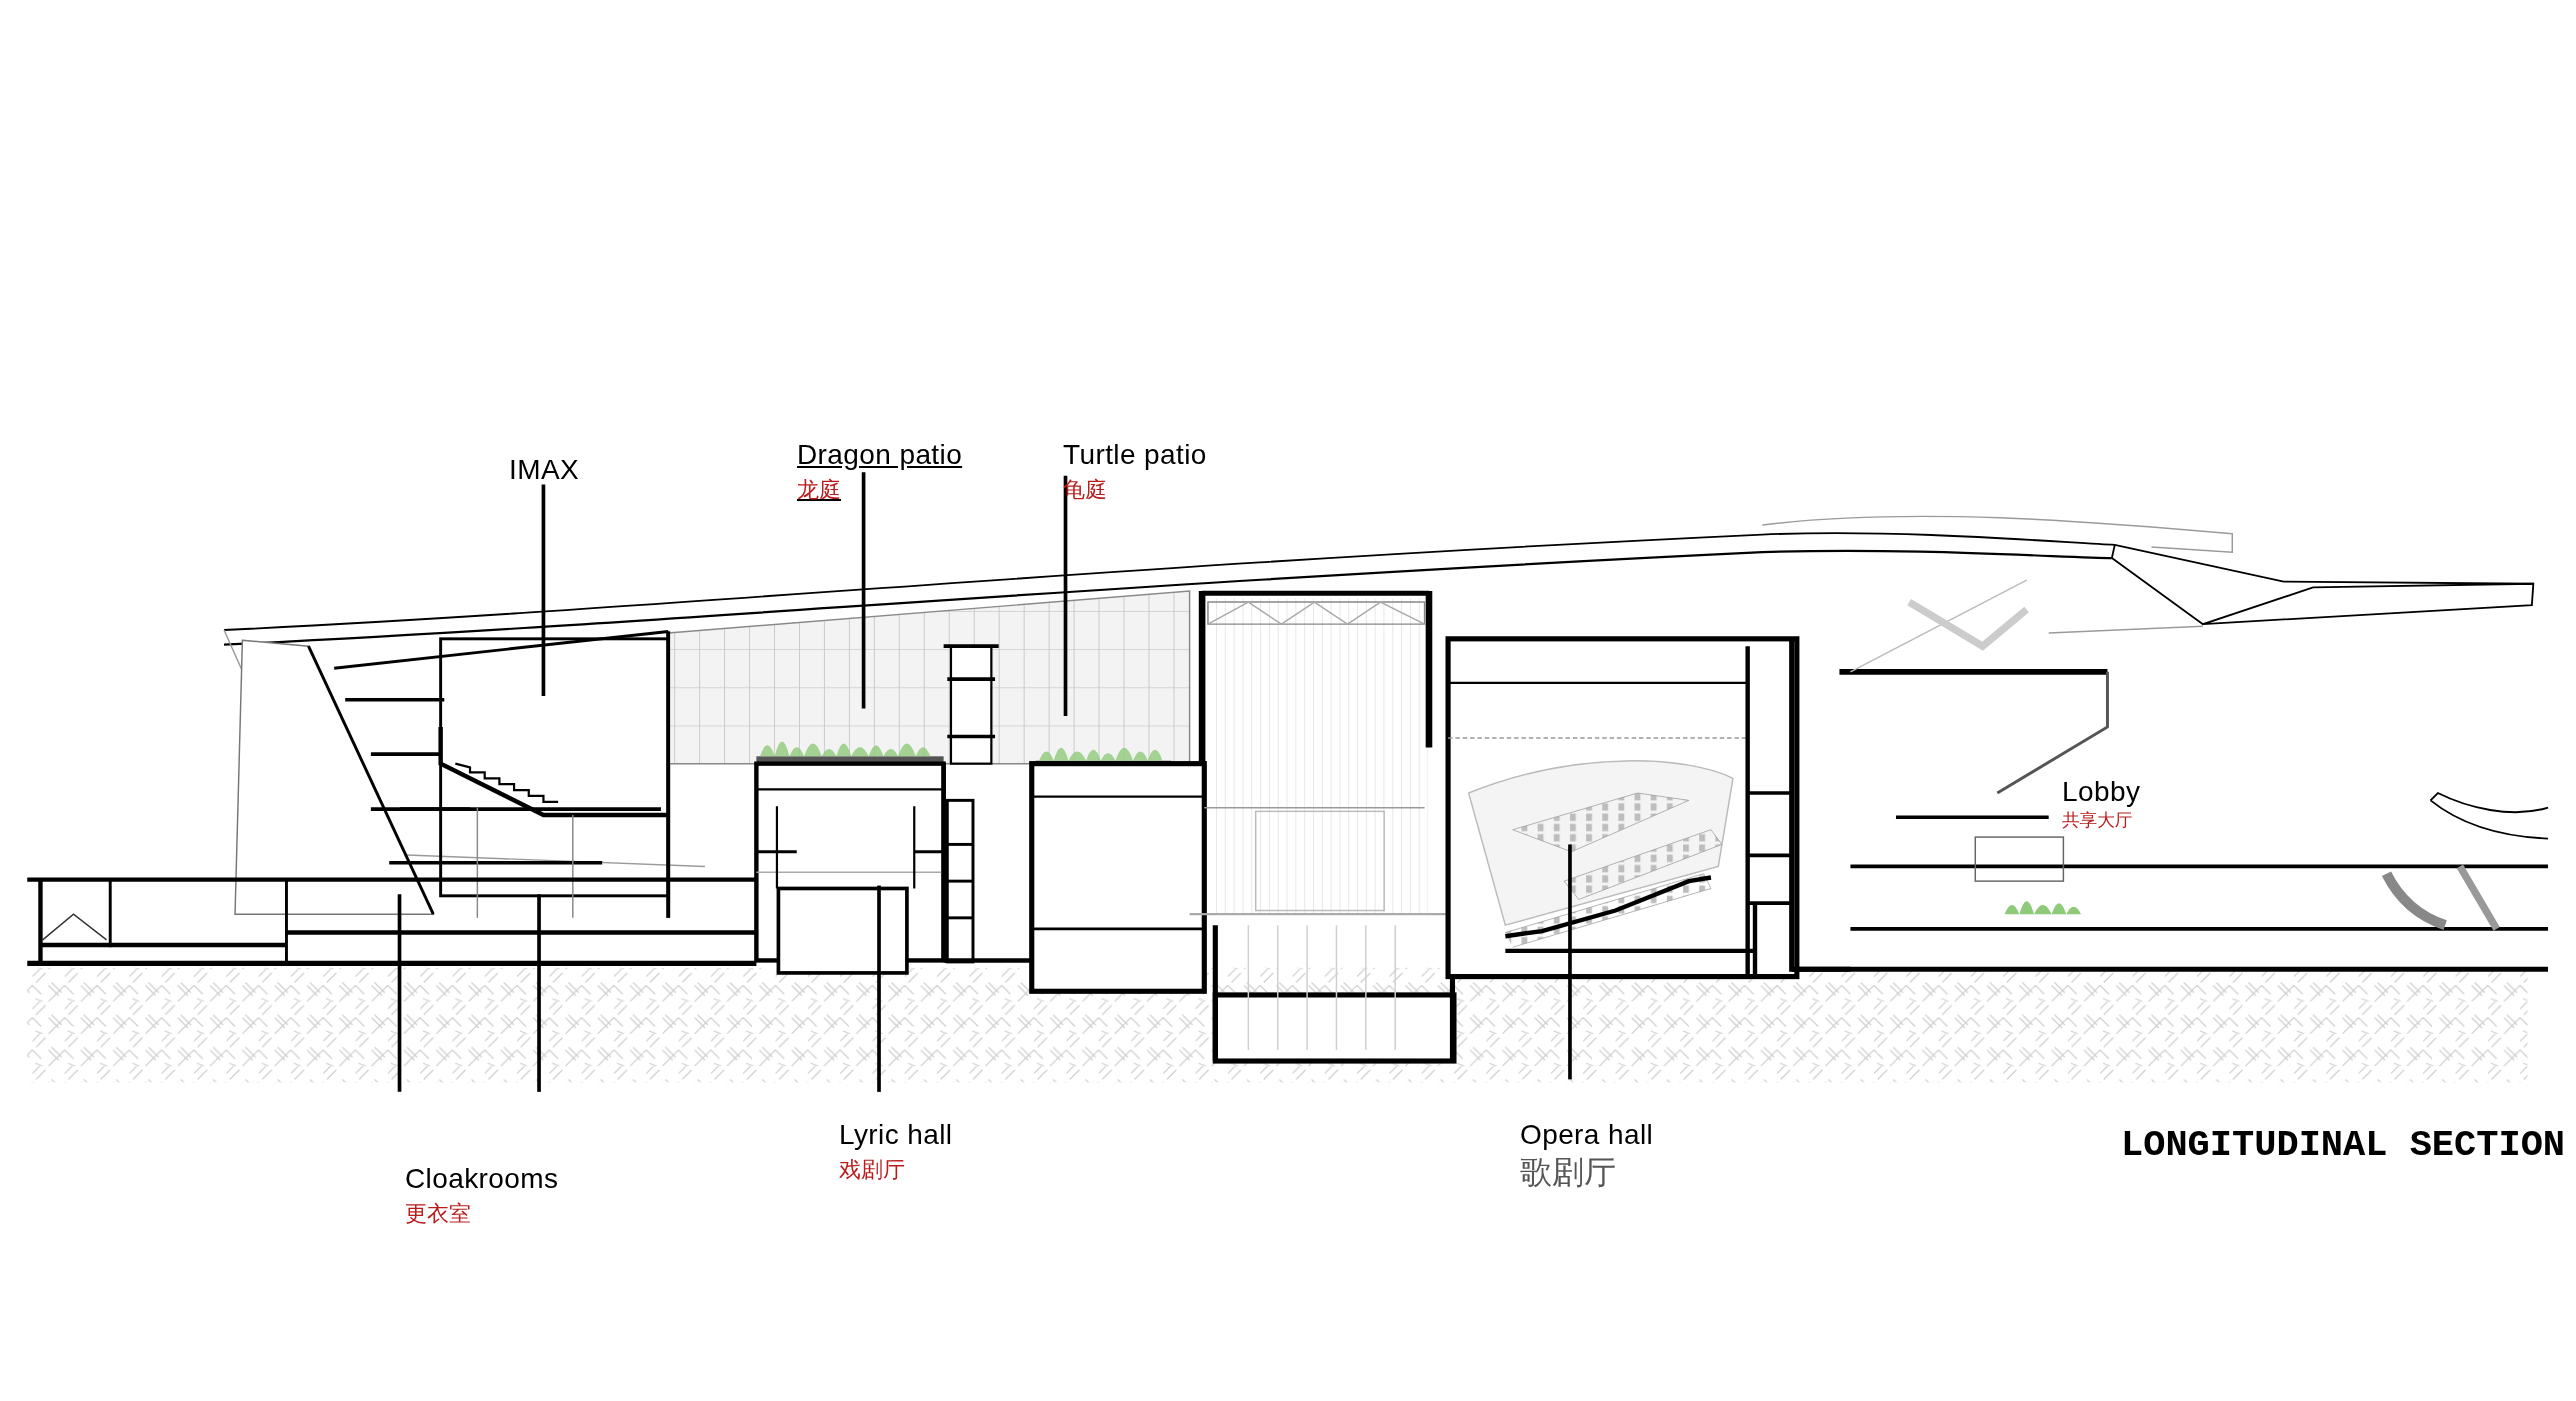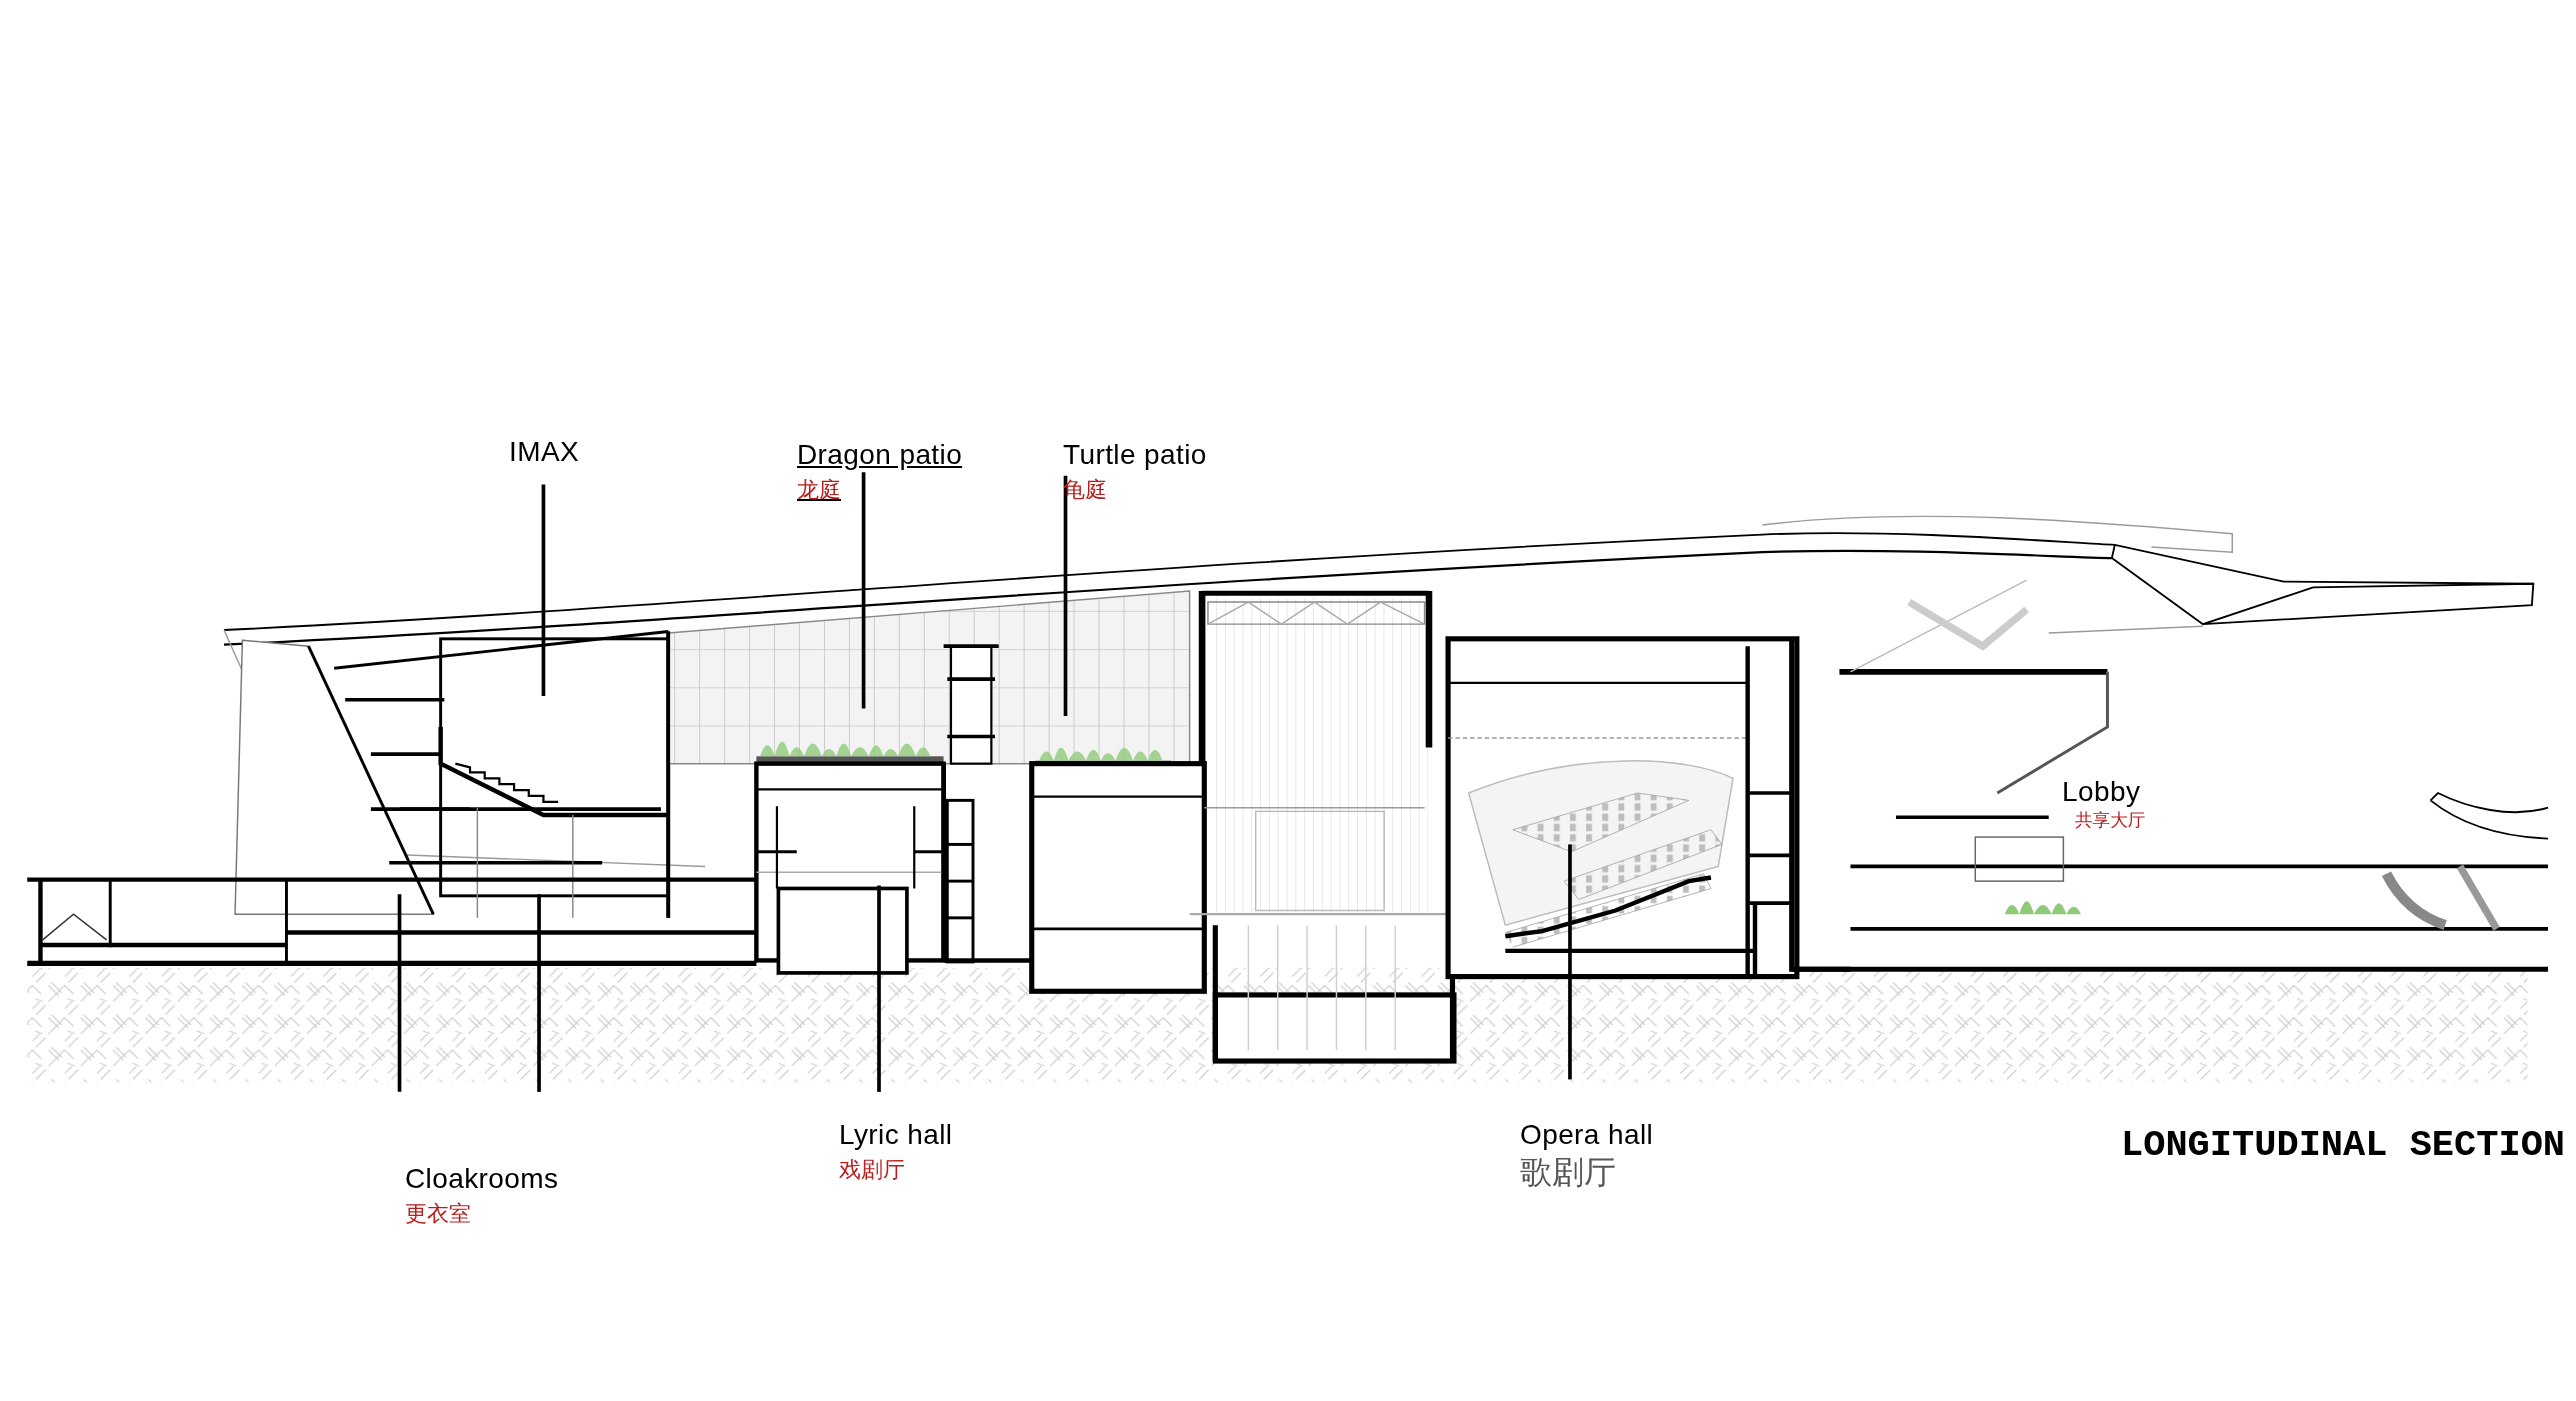--- a/index.html
+++ b/index.html
@@ -182,34 +182,34 @@
     <line x1="1176" y1="643" x2="1176" y2="965"></line>
     <line x1="1451" y1="648" x2="1451" y2="975"></line>
     <line x1="544" y1="1218" x2="544" y2="1487"></line>
     <line x1="734" y1="1218" x2="734" y2="1487"></line>
     <line x1="1197" y1="1206" x2="1197" y2="1487"></line>
     <line x1="2138" y1="1150" x2="2138" y2="1470"></line>
     <line x1="2582" y1="1113" x2="2790" y2="1113"></line>
   </g>
 </svg>
 
-<div class="label" style="left:509px; top:438px;text-align:center;">
+<div class="label" style="left:509px; top:456px;text-align:center;">
   <span class="en">IMAX</span>
 </div>
 <div class="label" style="left:797px; top:441px;text-decoration:underline;">
   <span class="en">Dragon patio</span>
   <span class="zh">龙庭</span>
 </div>
 <div class="label" style="left:1063px; top:441px;">
   <span class="en">Turtle patio</span>
   <span class="zh">龟庭</span>
 </div>
 <div class="label" style="left:2062px; top:778px;">
   <span class="en">Lobby</span>
-  <span class="zh" style="font-size:17.6px; margin-top:5.9px;margin-left:13px;">共享大厅</span>
+  <span class="zh" style="font-size:17.6px; margin-top:5.9px;">共享大厅</span>
 </div>
 <div class="label" style="left:405px; top:1121px;margin-top:44px;">
   <span class="en">Cloakrooms</span>
   <span class="zh">更衣室</span>
 </div>
 <div class="label" style="left:839px; top:1121px;">
   <span class="en">Lyric hall</span>
   <span class="zh">戏剧厅</span>
 </div>
 <div class="label big-zh" style="left:1520px; top:1121px;">

